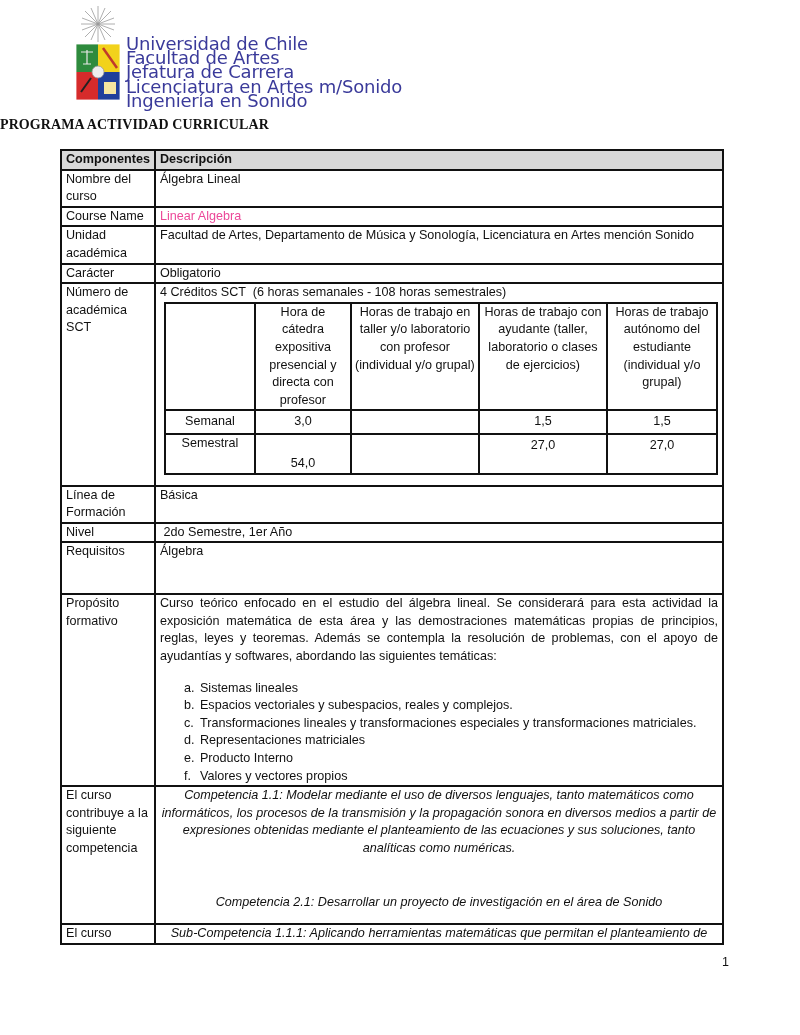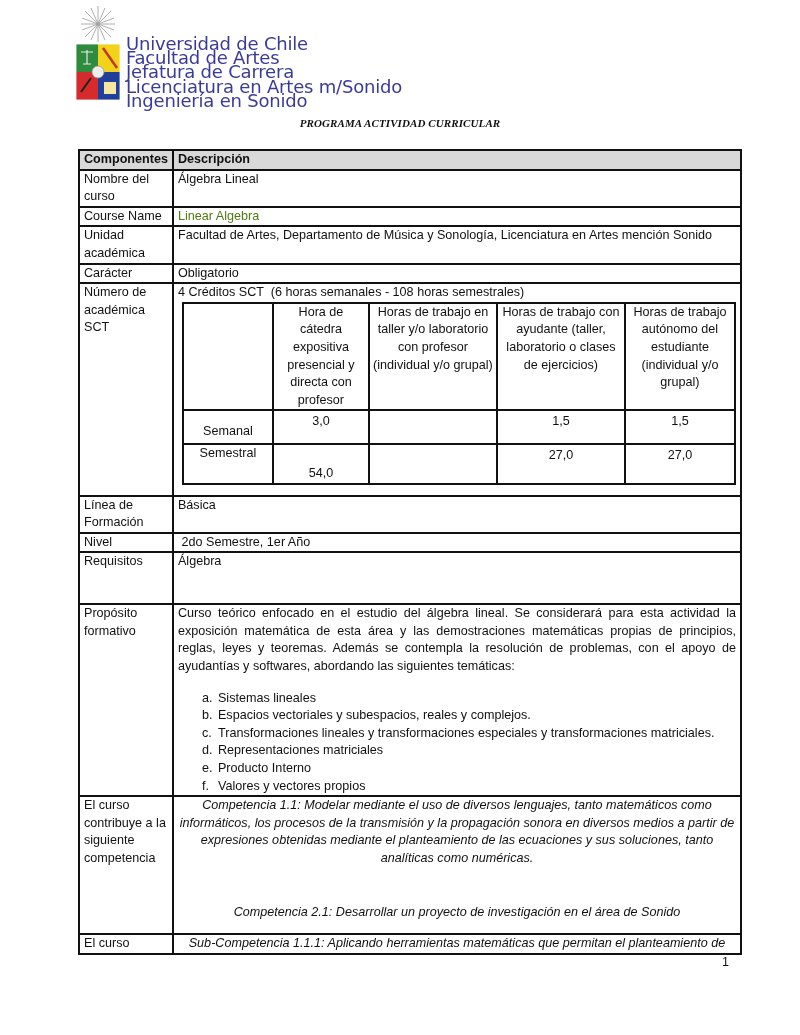--- a/index.html
+++ b/index.html
@@ -2,27 +2,27 @@
 <html><head>
 <meta charset="utf-8">
 <style>
   html, body { margin: 0; padding: 0; background: #ffffff; }
   body { width: 800px; height: 1035px; position: relative; font-family: "Liberation Sans", "DejaVu Sans", sans-serif; color: #111; overflow: hidden; }
 
   .logo { position: absolute; left: 73px; top: 6px; width: 50px; height: 100px; }
   .logo-text { position: absolute; left: 126px; top: 37px; font-size: 18px; line-height: 14.2px; color: #3a3a9a; font-family: "DejaVu Sans", sans-serif; letter-spacing: -0.2px; }
   .logo-text div { white-space: nowrap; }
 
-  .doc-title { position: absolute; left: 0; width: 800px; top: 117px; text-align: center; font-family: "Liberation Serif", serif; font-weight: bold; font-size: 11px; letter-spacing: 0.1px; font-style: italic; }
+  .doc-title { position: absolute; left: 0; width: 800px; top: 117px; font-family: "Liberation Serif", serif; font-weight: bold; font-size: 14px; letter-spacing: 0.1px; }
 
-  table.main { position: absolute; left: 78px; top: 149px; width: 635px; border-collapse: collapse; font-size: 12.6px; line-height: 17.6px; }
+  table.main { position: absolute; left: 60px; top: 149px; width: 635px; border-collapse: collapse; font-size: 12.6px; line-height: 17.6px; }
   table.main > tbody > tr > td { border: 2px solid #111; padding: 0 4px; vertical-align: top; }
   table.main td.lbl { width: 112px; }
   tr.head td { background: #d9d9d9; font-weight: bold; }
-  .blue { color: #4d7c0f; }
+  .blue { color: #ec4899; }
   .justify { text-align: justify; }
   .italic { font-style: italic; text-align: center; }
 
   table.sct { border-collapse: collapse; margin-left: 4px; margin-top: 0; margin-bottom: 10px; width: 554px; font-size: 12.6px; line-height: 17.6px; }
   table.sct td { border: 2px solid #111; text-align: center; vertical-align: top; padding: 0 3px; }
   table.sct td.rowlbl { width: 82px; }
   table.sct td.c1 { width: 88px; }
   table.sct td.c2 { width: 120px; }
   table.sct td.c3 { width: 120px; border-radius: 11px; }
 
@@ -105,21 +105,21 @@
         <table class="sct">
           <tbody>
               <tr>
             <td class="rowlbl"></td>
             <td class="c1">Hora de cátedra expositiva presencial y directa con profesor</td>
             <td class="c2">Horas de trabajo en taller y/o laboratorio con profesor (individual y/o grupal)</td>
             <td class="c3">Horas de trabajo con ayudante (taller, laboratorio o clases de ejercicios)</td>
             <td>Horas de trabajo autónomo del estudiante (individual y/o grupal)</td>
           </tr>
           <tr>
-            <td style="padding-top:12px;padding-bottom:2px">Semanal</td>
+            <td style="padding-top:2px;padding-bottom:2px">Semanal</td>
             <td style="padding-top:2px">3,0</td>
             <td></td>
             <td style="padding-top:2px">1,5</td>
             <td style="padding-top:2px">1,5</td>
           </tr>
           <tr>
             <td style="padding-top:0;padding-bottom:2px">Semestral</td>
             <td style="padding-top:20px">54,0</td>
             <td></td>
             <td style="padding-top:2px">27,0</td>

